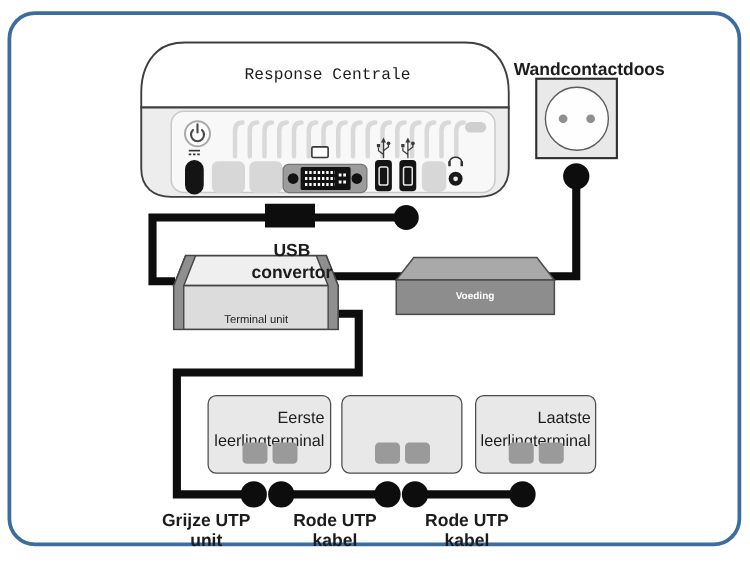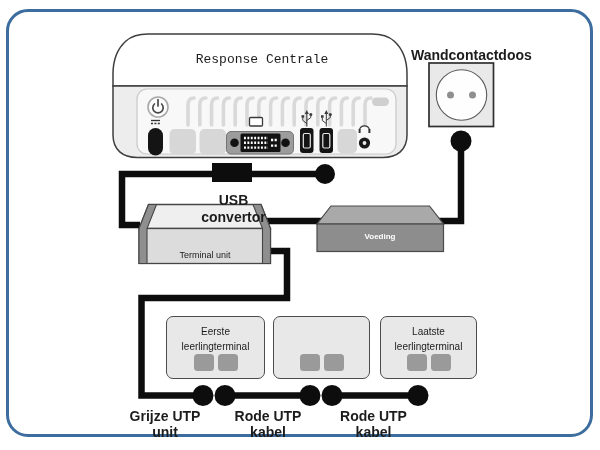--- a/index.html
+++ b/index.html
@@ -23,22 +23,22 @@
   .lbl{position:absolute;color:var(--label);text-align:center;line-height:1.2;}
   .lbl-sm{font-size:14px;font-weight:bold;}
   .lbl-rc{font-size:13px;font-family:Liberation Mono, monospace;}
   .lbl-tu{font-size:9px;}
   .lbl-voeding{font-size:8px;font-weight:bold;color:#ffffff;}
   .terminal{
     position:absolute;top:316px;height:63px;background:#e8e8e8;
     border:1.4px solid #4c4c4c;border-radius:7px;box-sizing:border-box;
   }
   .terminal-text{
-    display:table;margin:8px auto 0;text-align:center;
-    font-size:10px;line-height:1.45;color:var(--label);
+    display:table;margin:8px auto 0;text-align:right;
+    font-size:13px;line-height:1.45;color:var(--label);
   }
   .terminal-ports{
     position:absolute;bottom:7px;left:0;right:0;
     display:flex;justify-content:center;gap:4px;
   }
   .port{width:20px;height:17px;background:#9a9a9a;border-radius:3.5px;}
 </style>
 </head>
 <body>
 

